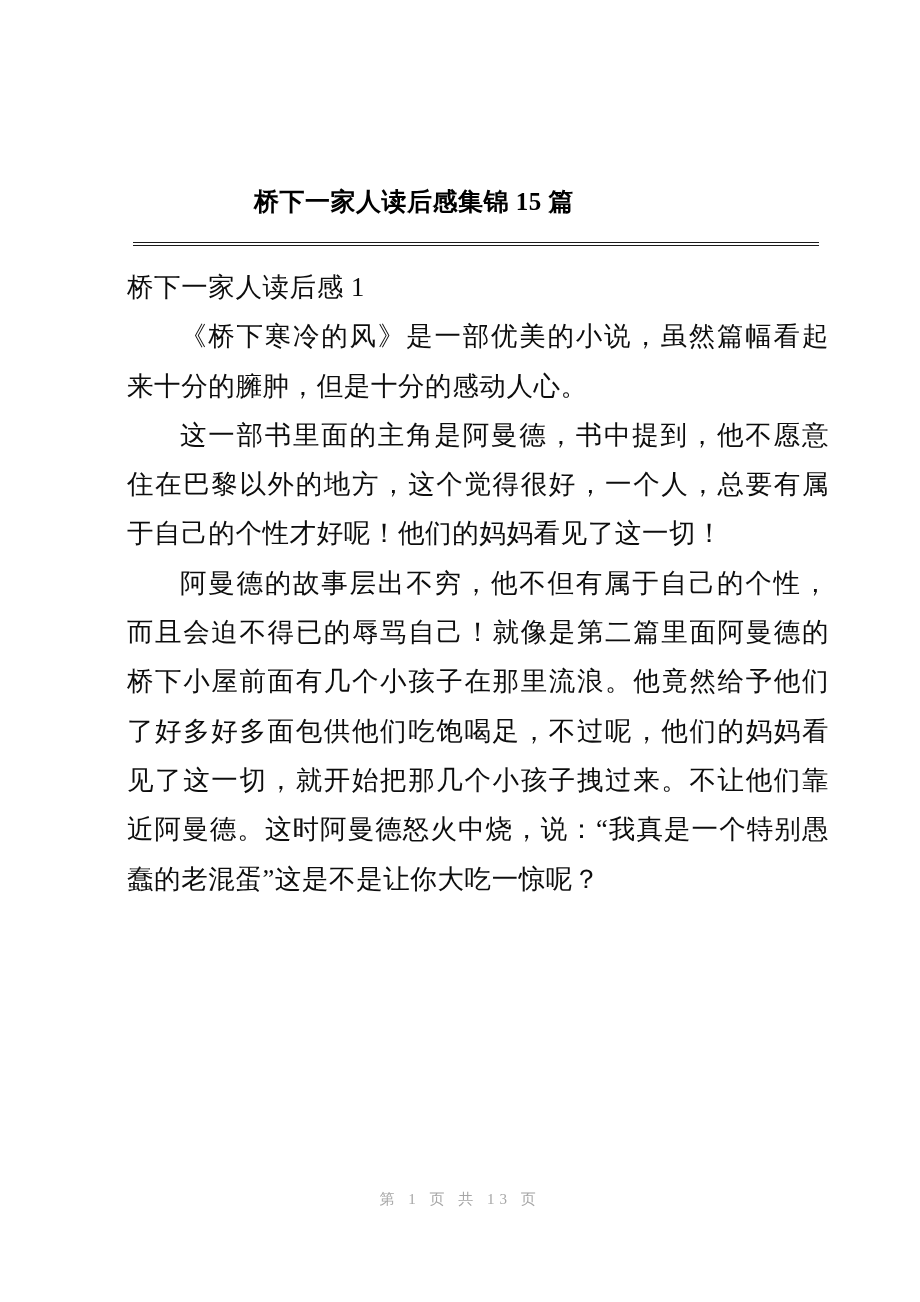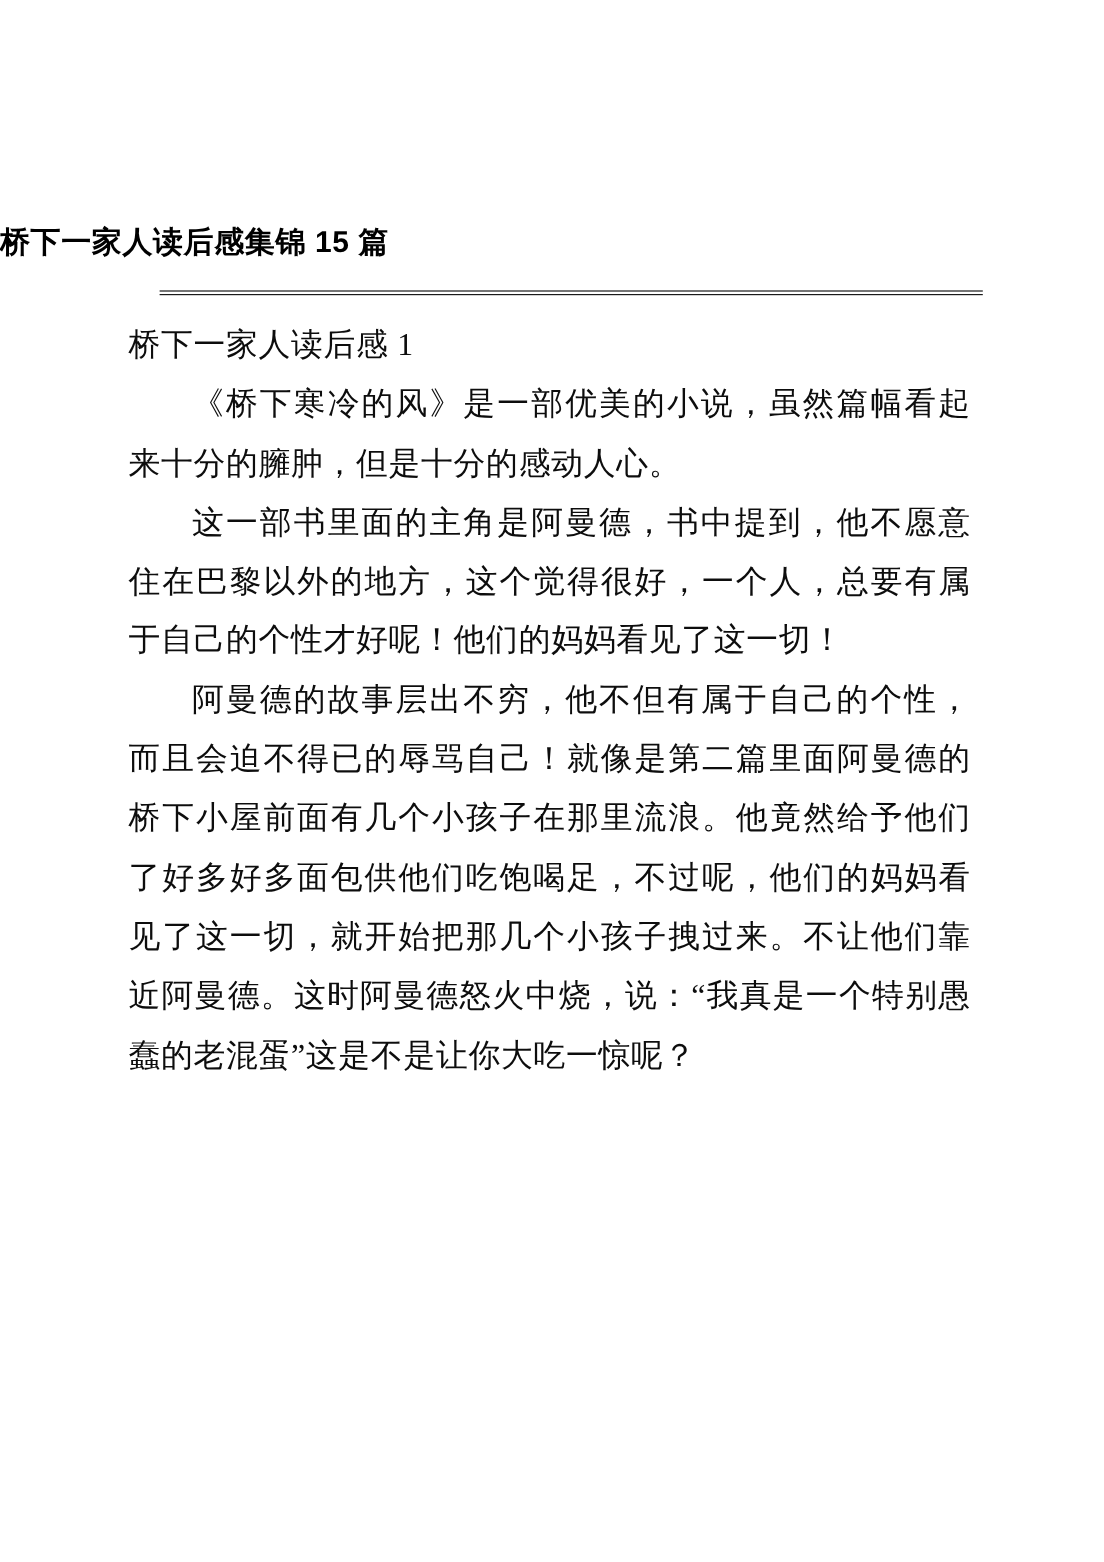--- a/index.html
+++ b/index.html
@@ -22,21 +22,22 @@
     height: 1302px;
     background: #ffffff;
   }
 
   
   .doc-title {
     position: absolute;
     top: 185px;
     left: 0;
     width: 828px;
-    font-family: Liberation Sans, sans-serif;
+    text-align: center;
+    font-family: Liberation Serif, serif;
     font-weight: bold;
     font-size: 25px;
     line-height: 34px;
     color: #000000;
     letter-spacing: 0.5px;
   }
 
   
   .title-rule {
     position: absolute;
@@ -54,21 +55,21 @@
     left: 0;
     width: 100%;
     height: 1px;
     background: #ffffff;
   }
 
   
   .body-block {
     position: absolute;
     top: 263px;
-    left: 107px;
+    left: 127px;
     width: 702px;
     font-family: "Liberation Serif", "DejaVu Serif", serif;
     font-size: 26.5px;
     line-height: 49.3px;
     color: #0d0d0d;
     text-align: justify;
     text-justify: inter-ideograph;
   }
 
   .para {
@@ -107,14 +108,15 @@
     <div class="rule-mid"></div>
   </div>
 
   <div class="body-block">
     <p class="para no-indent">桥下一家人读后感 1</p>
     <p class="para">《桥下寒冷的风》是一部优美的小说，虽然篇幅看起来十分的臃肿，但是十分的感动人心。</p>
     <p class="para">这一部书里面的主角是阿曼德，书中提到，他不愿意住在巴黎以外的地方，这个觉得很好，一个人，总要有属于自己的个性才好呢！他们的妈妈看见了这一切！</p>
     <p class="para">阿曼德的故事层出不穷，他不但有属于自己的个性，而且会迫不得已的辱骂自己！就像是第二篇里面阿曼德的桥下小屋前面有几个小孩子在那里流浪。他竟然给予他们了好多好多面包供他们吃饱喝足，不过呢，他们的妈妈看见了这一切，就开始把那几个小孩子拽过来。不让他们靠近阿曼德。这时阿曼德怒火中烧，说：“我真是一个特别愚蠢的老混蛋”这是不是让你大吃一惊呢？</p>
   </div>
 
+  <div class="page-footer">第 1 页 共 13 页</div>
 
 </div>
 
 </body></html>

